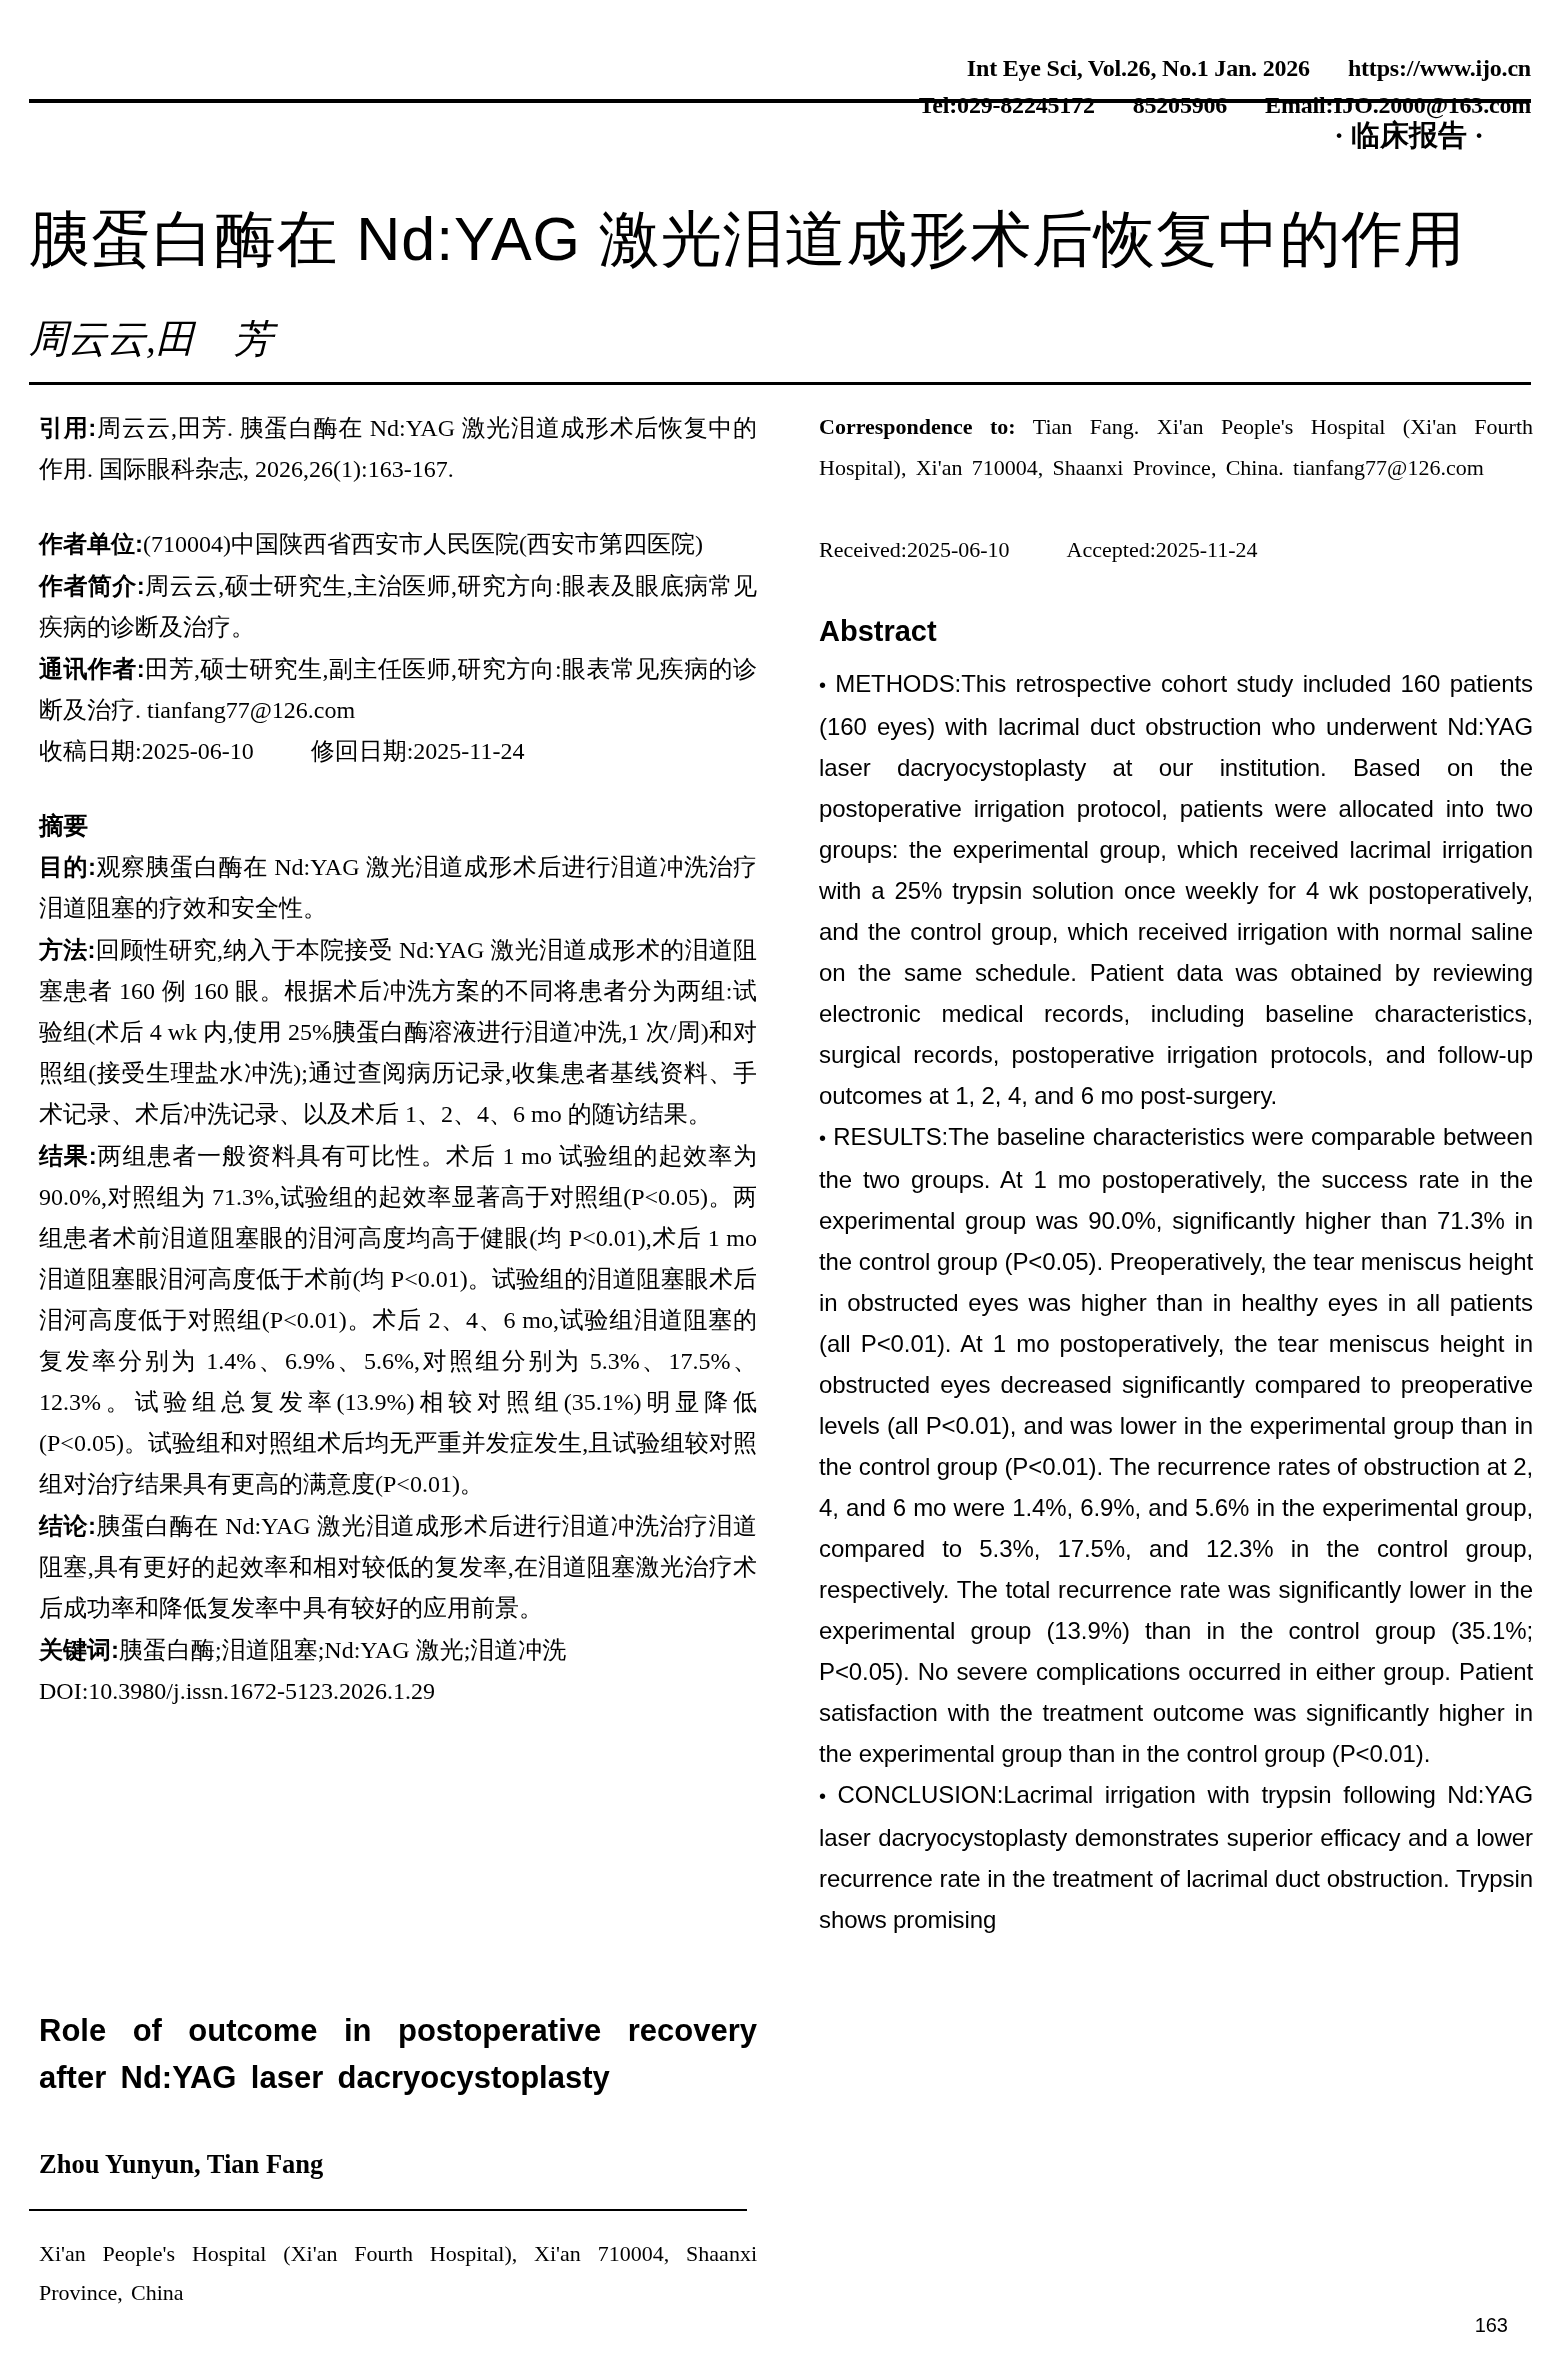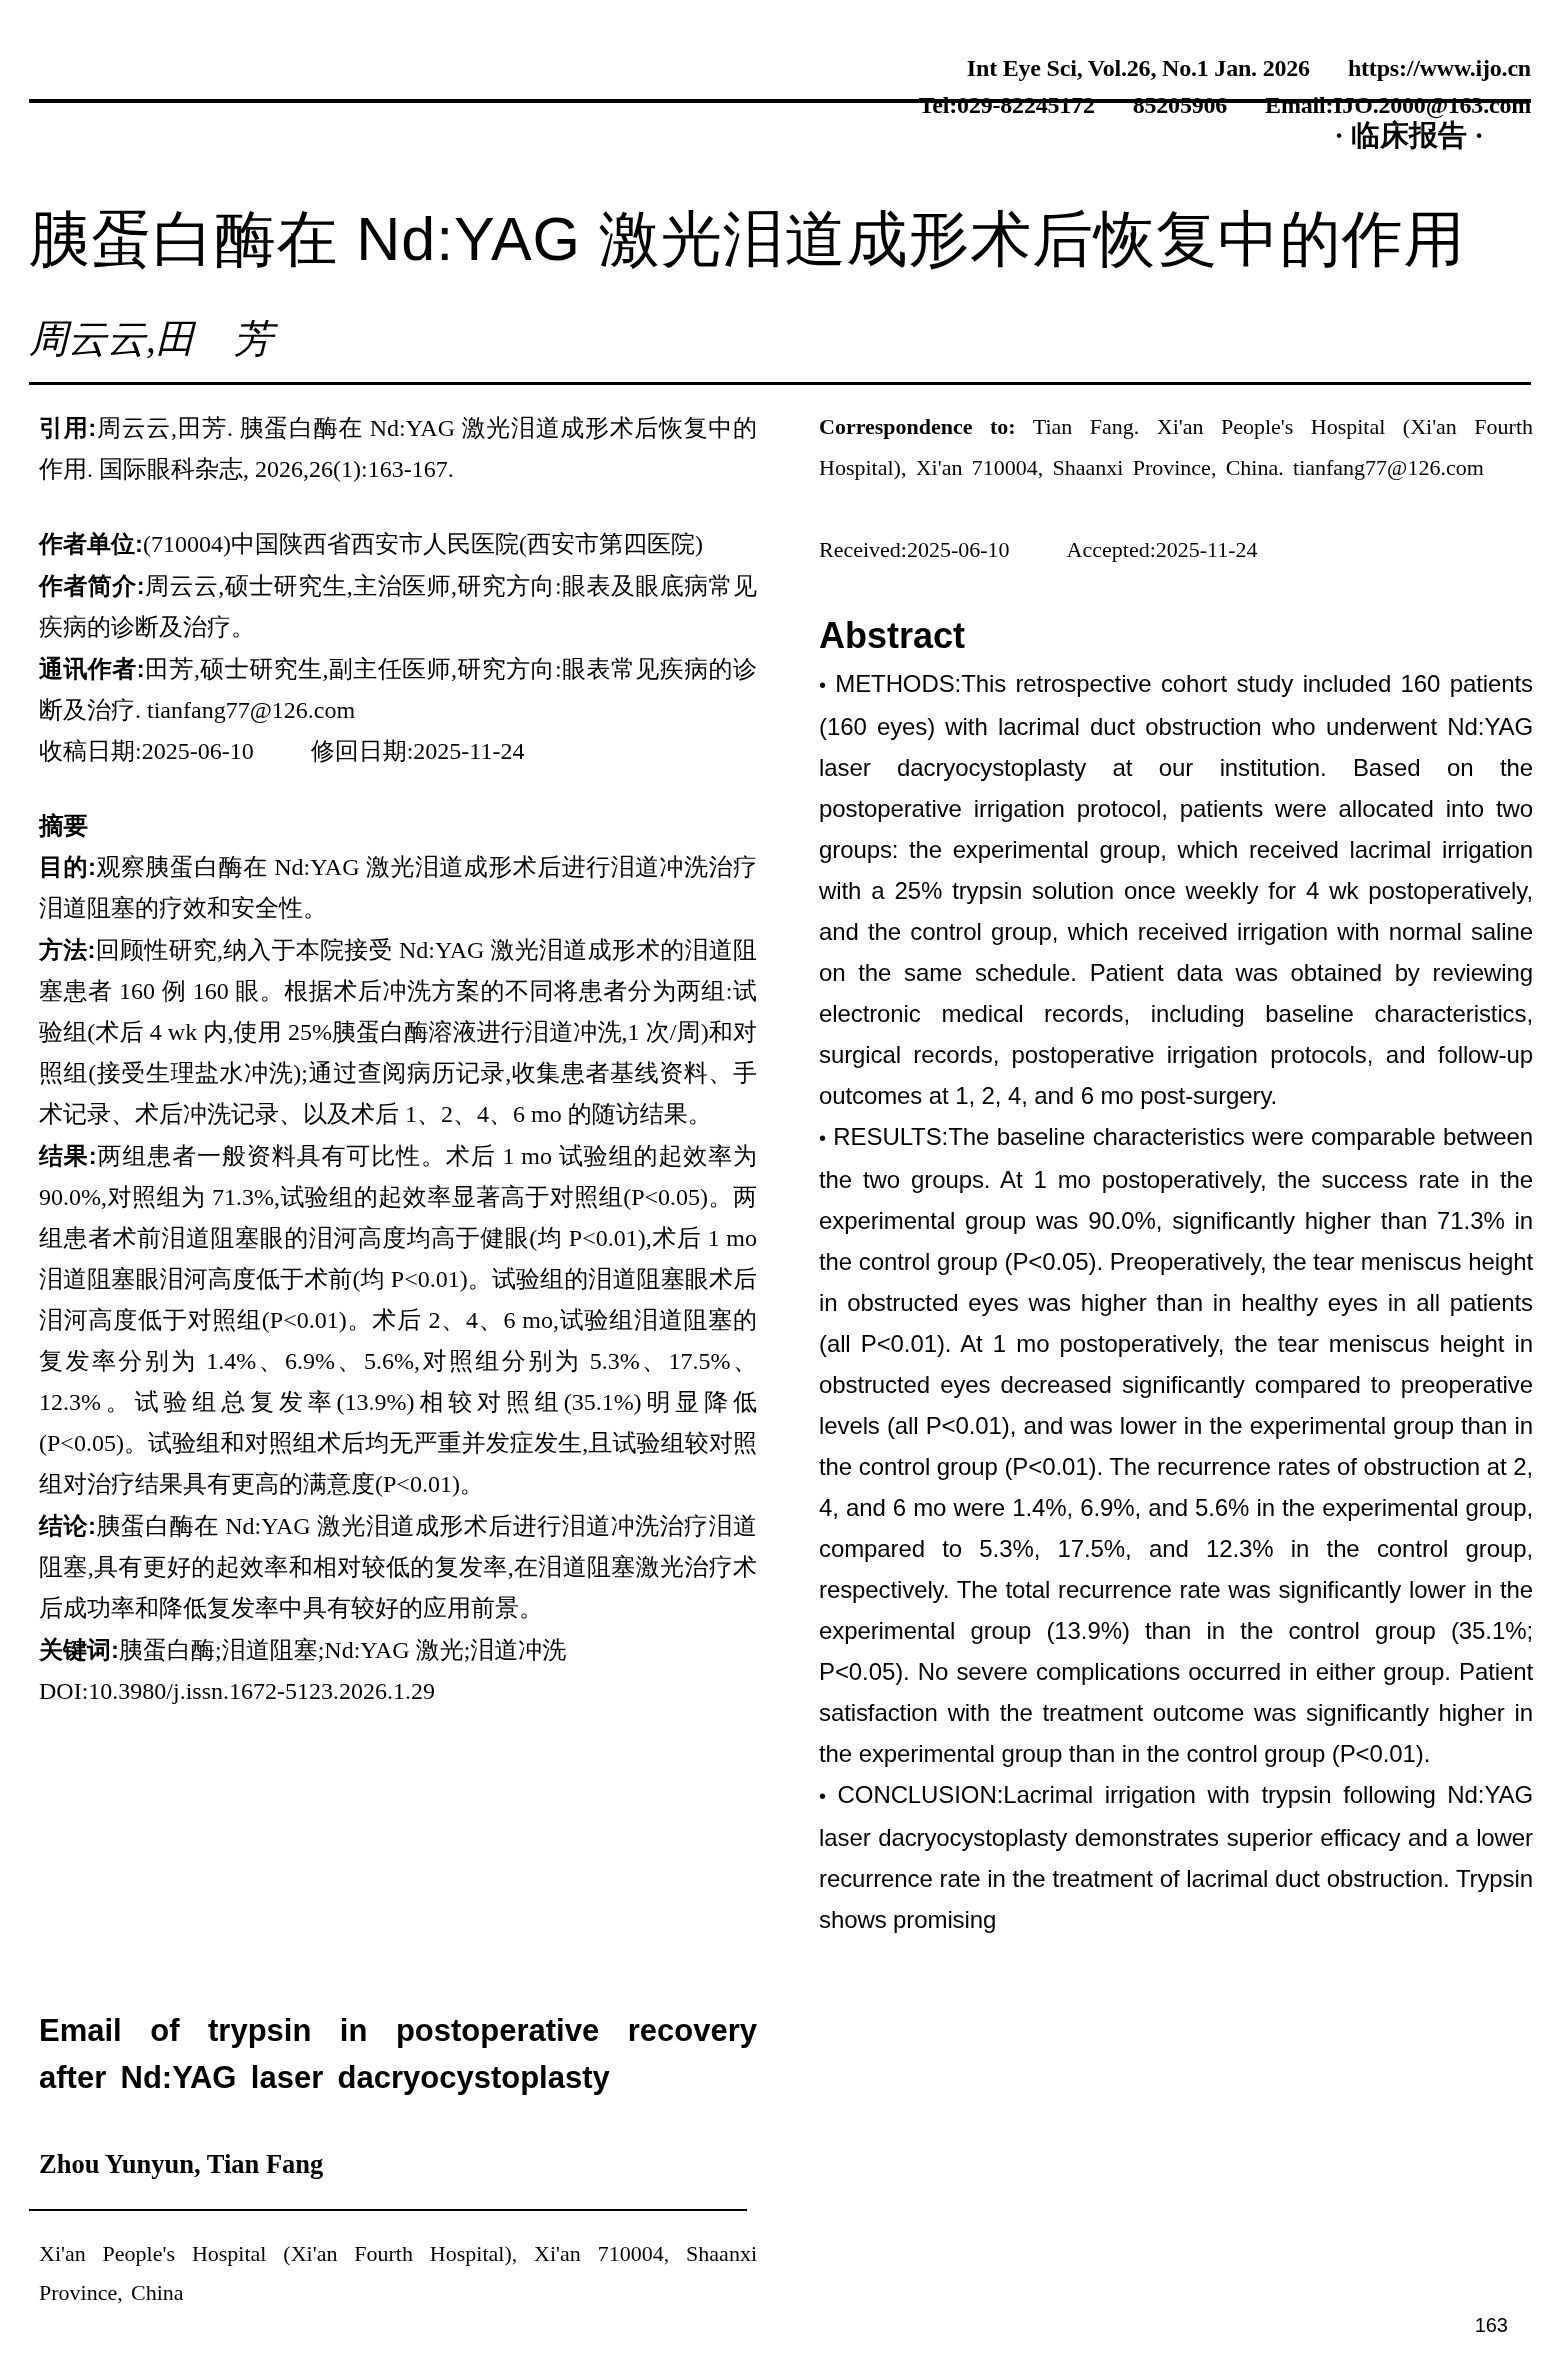--- a/index.html
+++ b/index.html
@@ -25,21 +25,21 @@
   .gap { height:33px; }
   .cn-head { font-family:"Liberation Sans",sans-serif; font-weight:bold; font-size:24.6px; line-height:41px; }
 
   .en-title { font-family:"Liberation Sans","DejaVu Sans",sans-serif; font-weight:bold; font-size:31px; line-height:47px; text-align:justify; text-align-last:left; word-spacing:5.7px; }
   .en-authors { font-family:"Liberation Serif",serif; font-weight:bold; font-size:26.5px; }
   .thin-rule { height:1.9px; background:#000; }
   .aff { font-family:"Liberation Serif",serif; font-size:22px; line-height:39px; text-align:justify; word-spacing:2.8px; }
 
   .corr { font-family:"Liberation Serif",serif; font-size:22px; line-height:41px; text-align:justify; word-spacing:3.8px; }
   .corr b { font-weight:bold; }
-  .abs-head { font-family:"Liberation Sans",sans-serif; font-weight:bold; font-size:36px; }
+  .abs-head { font-family:"Liberation Sans",sans-serif; font-weight:bold; font-size:29px; }
   .en-body { font-family:"Liberation Sans","DejaVu Sans",sans-serif; font-size:24px; line-height:41px; text-align:justify; letter-spacing:-0.1px; }
   .en-body p { margin:0; }
   .en-body .lbl { font-family:"Liberation Sans",sans-serif; }
   .bullet { font-size:20px; vertical-align:middle; }
   .pagenum { font-family:"Liberation Sans",sans-serif; font-size:20px; }
 </style>
 </head>
 <body>
 
 <div class="abs hdr-line" style="top:27.5px;">
@@ -65,21 +65,21 @@
   <div class="gap"></div>
   <p class="cn-head">摘要</p>
   <p><b>目的:</b><span>观察胰蛋白酶在 Nd:YAG 激光泪道成形术后进行泪道冲洗治疗泪道阻塞的疗效和安全性。</span></p>
   <p><b>方法:</b><span>回顾性研究,纳入于本院接受 Nd:YAG 激光泪道成形术的泪道阻塞患者 160 例 160 眼。根据术后冲洗方案的不同将患者分为两组:试验组(术后 4 wk 内,使用 25%胰蛋白酶溶液进行泪道冲洗,1 次/周)和对照组(接受生理盐水冲洗);通过查阅病历记录,收集患者基线资料、手术记录、术后冲洗记录、以及术后 1、2、4、6 mo 的随访结果。</span></p>
   <p><b>结果:</b><span>两组患者一般资料具有可比性。术后 1 mo 试验组的起效率为 90.0%,对照组为 71.3%,试验组的起效率显著高于对照组(P&lt;0.05)。两组患者术前泪道阻塞眼的泪河高度均高于健眼(均 P&lt;0.01),术后 1 mo 泪道阻塞眼泪河高度低于术前(均 P&lt;0.01)。试验组的泪道阻塞眼术后泪河高度低于对照组(P&lt;0.01)。术后 2、4、6 mo,试验组泪道阻塞的复发率分别为 1.4%、6.9%、5.6%,对照组分别为 5.3%、17.5%、12.3%。试验组总复发率(13.9%)相较对照组(35.1%)明显降低(P&lt;0.05)。试验组和对照组术后均无严重并发症发生,且试验组较对照组对治疗结果具有更高的满意度(P&lt;0.01)。</span></p>
   <p><b>结论:</b><span>胰蛋白酶在 Nd:YAG 激光泪道成形术后进行泪道冲洗治疗泪道阻塞,具有更好的起效率和相对较低的复发率,在泪道阻塞激光治疗术后成功率和降低复发率中具有较好的应用前景。</span></p>
   <p><b>关键词:</b><span>胰蛋白酶;泪道阻塞;Nd:YAG 激光;泪道冲洗</span></p>
   <p>DOI:10.3980/j.issn.1672-5123.2026.1.29</p>
 </div>
 
-<div class="abs col-left en-title" style="top:2007px;">Email of trypsin in postoperative recovery after Nd:YAG laser dacryocystoplasty</div>
+<div class="abs col-left en-title" style="top:2007px;">Role of outcome in postoperative recovery after Nd:YAG laser dacryocystoplasty</div>
 <div class="abs col-left en-authors" style="top:2149px;">Zhou Yunyun, Tian Fang</div>
 <div class="abs thin-rule" style="left:29px; width:718px; top:2209px;"></div>
 <div class="abs col-left aff" style="top:2234px;">Xi'an People's Hospital (Xi'an Fourth Hospital), Xi'an 710004, Shaanxi Province, China</div>
 
 <div class="abs col-right corr" style="top:406px;">
   <b>Correspondence to:</b> <span>Tian Fang. Xi'an People's Hospital (Xi'an Fourth Hospital), Xi'an 710004, Shaanxi Province, China. tianfang77@126.com</span>
 </div>
 <div class="abs col-right corr" style="top:529px;">
   <span>Received:2025-06-10</span><span style="display:inline-block;width:57px;"></span><span>Accepted:2025-11-24</span>
 </div>

